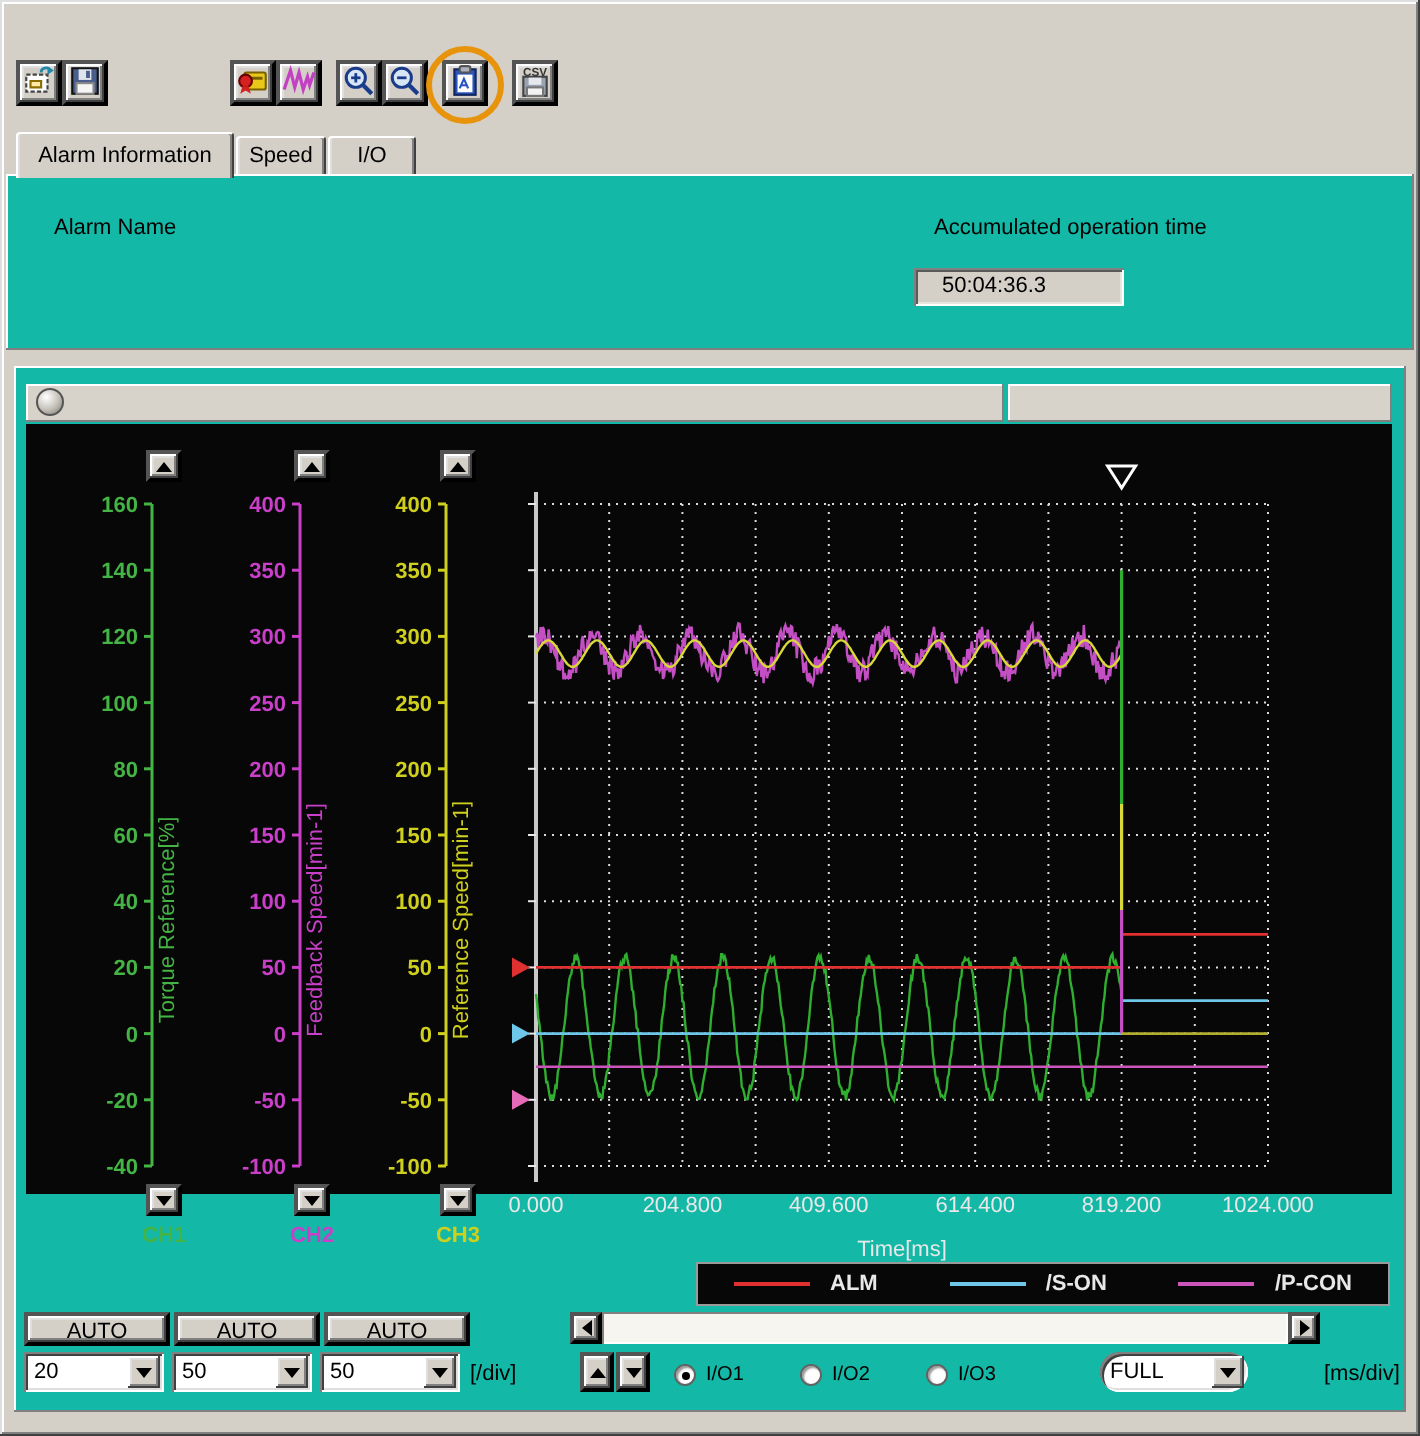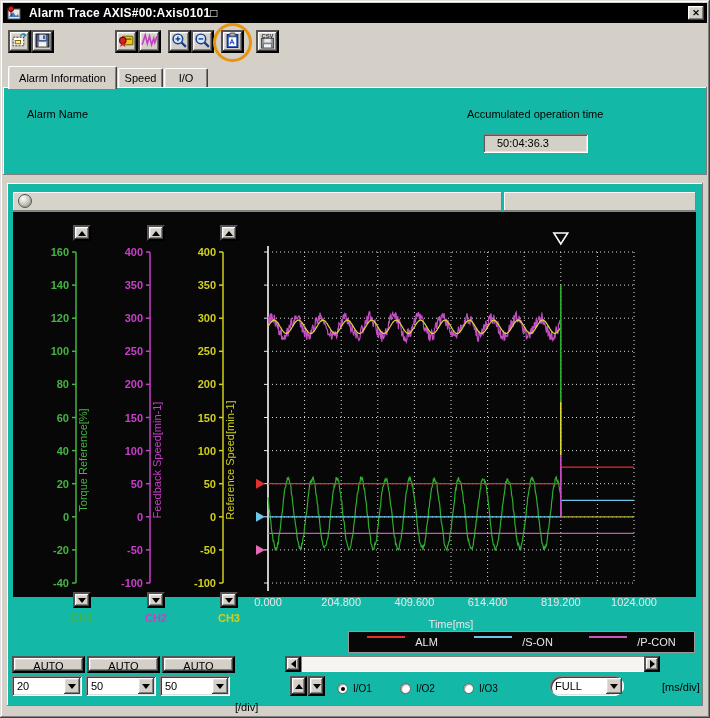--- a/index.html
+++ b/index.html
@@ -19,50 +19,38 @@
   .lbl{font-size:11px;color:#000;white-space:nowrap;}
   .field{font-size:11px;color:#000;padding:3px 0 0 4px;white-space:nowrap;overflow:hidden;}
   .blackarea{background:#070707;}
   .arrowbtn{display:flex;align-items:center;justify-content:center;}
   .tri-up{width:0;height:0;border-left:4px solid transparent;border-right:4px solid transparent;border-bottom:5px solid #000;}
   .tri-down{width:0;height:0;border-left:4px solid transparent;border-right:4px solid transparent;border-top:5px solid #000;}
   .tri-left{width:0;height:0;border-top:4px solid transparent;border-bottom:4px solid transparent;border-right:5px solid #000;}
   .tri-right{width:0;height:0;border-top:4px solid transparent;border-bottom:4px solid transparent;border-left:5px solid #000;}
   .ch-label{font-size:11px;font-weight:bold;text-align:center;}
   .legend{display:flex;align-items:center;justify-content:space-around;background:#070707;border:1px solid #9a9a9a;}
-  .leg-item{display:flex;align-items:flex-start;gap:10px;}
+  .leg-item{display:flex;align-items:center;gap:10px;font-weight:bold;}
   .leg-line{width:38px;height:2px;}
   .leg-text{color:#e8e8e8;font-size:11px;}
   .autobtn{font-size:11px;text-align:center;padding-top:2px;}
   .combo{background:#fff;box-shadow:inset 1px 1px #808080,inset -1px -1px #fff,inset 2px 2px #404040,inset -2px -2px #dfdfdf;}
   .combo .val{position:absolute;left:5px;top:4px;font-size:11px;}
   .combo .dd{position:absolute;right:2px;top:2px;bottom:2px;width:16px;}
   .radio-circle{width:11px;height:11px;border-radius:50%;background:#fff;border:1px solid #636363;box-shadow:inset 1px 1px 1px #9a9a9a;position:relative;display:inline-block;vertical-align:middle;}
   .radio-dot{position:absolute;left:3px;top:3px;width:4px;height:4px;border-radius:50%;background:#000;display:none;}
   .radio-label{font-size:10px;margin-left:5px;vertical-align:middle;}
   .circle-led{border-radius:50%;background:radial-gradient(circle at 35% 30%,#ffffff,#c4c0b8 55%,#7a766e);border:1px solid #555;}
   .xbtn{width:16px;height:14px;font-size:9px;font-weight:bold;display:flex;align-items:center;justify-content:center;color:#000;}
 </style>
 </head>
 <body>
 
 <div id="win">
 
-  <div class="a titlebar">
-    <span class="a" style="left:3px;top:2px;width:16px;height:16px;">
-      <svg width="16" height="16" viewBox="0 0 16 16">
-        <rect x="2" y="4" width="12" height="10" fill="#e8e6de" stroke="#555"></rect>
-        <polygon points="3,12 7,7 10,11 12,9 13,12" fill="#3a7abf"></polygon>
-        <circle cx="5" cy="4" r="2.6" fill="#cc2222" stroke="#7a0000"></circle>
-        <rect x="4.6" y="5" width="1" height="6" fill="#7a0000"></rect>
-      </svg>
-    </span>
-    <span class="title-text a" style="left:22px;top:3px;">Alarm Trace AXIS#00:Axis0101□</span>
-    <span class="a raised xbtn" style="right:3px;top:3px;">✕</span>
-  </div>
 
   <div class="a" style="left:0;top:26px;width:710px;height:34px;">
     <button class="a raised tbtn" style="left:8px;top:4px;">
       <span><svg width="17" height="17" viewBox="0 0 16 16">
             <rect x="2" y="5" width="10" height="8" fill="#fff" stroke="#444" stroke-dasharray="2 1"></rect>
             <path d="M4 8 h5 v3 h-5 z" fill="#ffe9a8" stroke="#8a6d00"></path>
             <path d="M9 4 C9 1.5,12 1.5,13 2.5" stroke="#2288aa" fill="none" stroke-width="1.3"></path>
             <polygon points="12,1 15,3 12,5" fill="#2288aa"></polygon>
           </svg></span>
     </button>
@@ -122,21 +110,21 @@
     <div class="a" id="hl-ring" style="left:213px;top:-3px;width:39px;height:39px;border:3px solid #e8930c;border-radius:50%;pointer-events:none;"></div>
   </div>
 
   <div class="a tab active" style="left:8px;width:109px;"><span>Alarm Information</span></div>
   <div class="a tab" style="left:118px;width:45px;"><span>Speed</span></div>
   <div class="a tab" style="left:164px;width:44px;"><span>I/O</span></div>
 
   <div class="a raised-thin" style="left:3px;top:87px;width:704px;height:88px;z-index:1;">
     <span class="a lbl" style="left:24px;top:21px;">Alarm Name</span>
     <span class="a lbl" style="left:464px;top:21px;">Accumulated operation time</span>
-    <div class="a sunken field" style="left:480px;top:47px;width:105px;height:19px;padding-left:14px;">50:04:36.3</div>
+    <div class="a sunken field" style="left:454px;top:47px;width:105px;height:19px;padding-left:14px;">50:04:36.3</div>
   </div>
 
   <div class="a raised-thin" style="left:7px;top:183px;width:696px;height:523px;">
 
     <div class="a raised-thin" style="left:6px;top:9px;width:489px;height:19px;background:#d7d3cb;"></div>
     <div class="a raised-thin" style="left:497px;top:9px;width:192px;height:19px;background:#d7d3cb;"></div>
     <div class="a circle-led" style="left:11px;top:11px;width:14px;height:14px;"></div>
 
     <div class="a blackarea" style="left:6px;top:29px;width:683px;height:385px;">
       <svg id="plot-svg" width="683" height="443" style="position:absolute;left:0;top:0;">
@@ -346,21 +334,21 @@
       <span class="dd raised arrowbtn">
           <span class="tri-down"></span>
         </span>
     </div>
     <div class="a combo" style="left:153px;top:493px;width:70px;height:20px;">
       <span class="val">50</span>
       <span class="dd raised arrowbtn">
           <span class="tri-down"></span>
         </span>
     </div>
-    <span class="a lbl" style="left:228px;top:518px;">[/div]</span>
+    <span class="a lbl" style="left:228px;top:498px;">[/div]</span>
 
     <button class="a raised arrowbtn" style="left:283px;top:493px;width:17px;height:20px;">
         <span class="tri-up"></span>
       </button>
     <button class="a raised arrowbtn" style="left:301px;top:493px;width:17px;height:20px;">
         <span class="tri-down"></span>
       </button>
 
     <span class="a" style="left:330px;top:496px;"><span class="radio-circle"><span class="radio-dot" id="rdot0" style="display: block;"></span></span><span class="radio-label">I/O1</span></span>
     <span class="a" style="left:393px;top:496px;"><span class="radio-circle"></span><span class="radio-label">I/O2</span></span>

